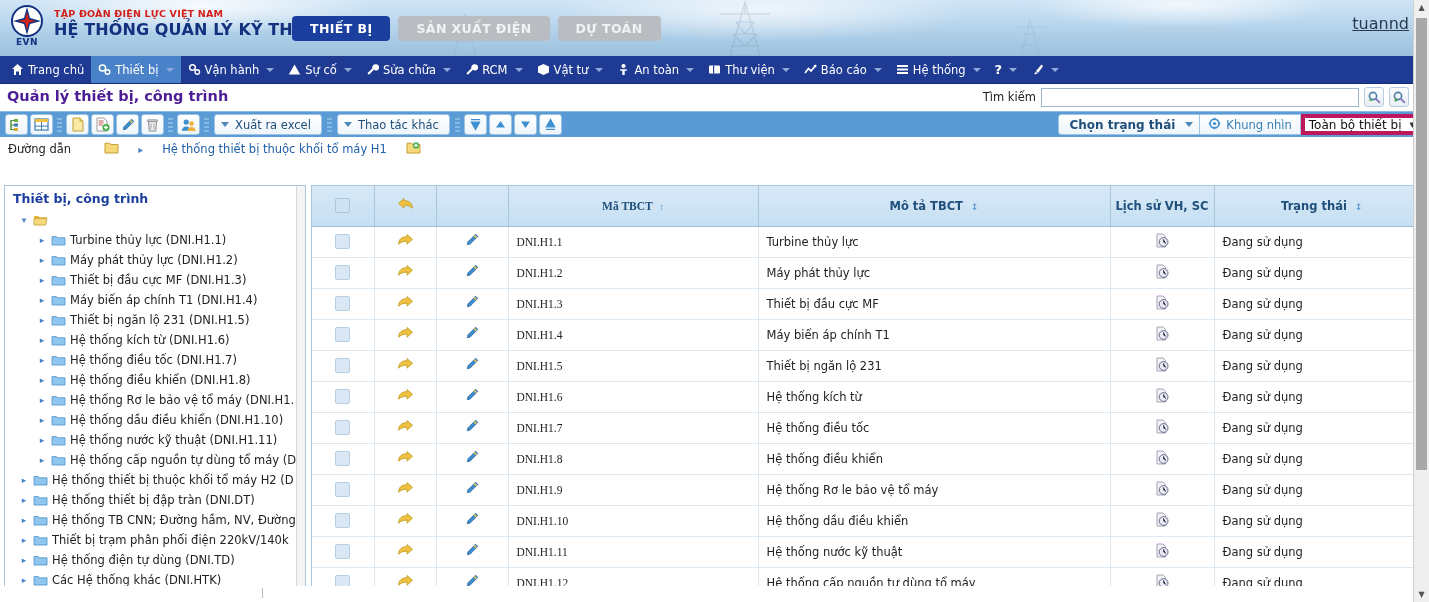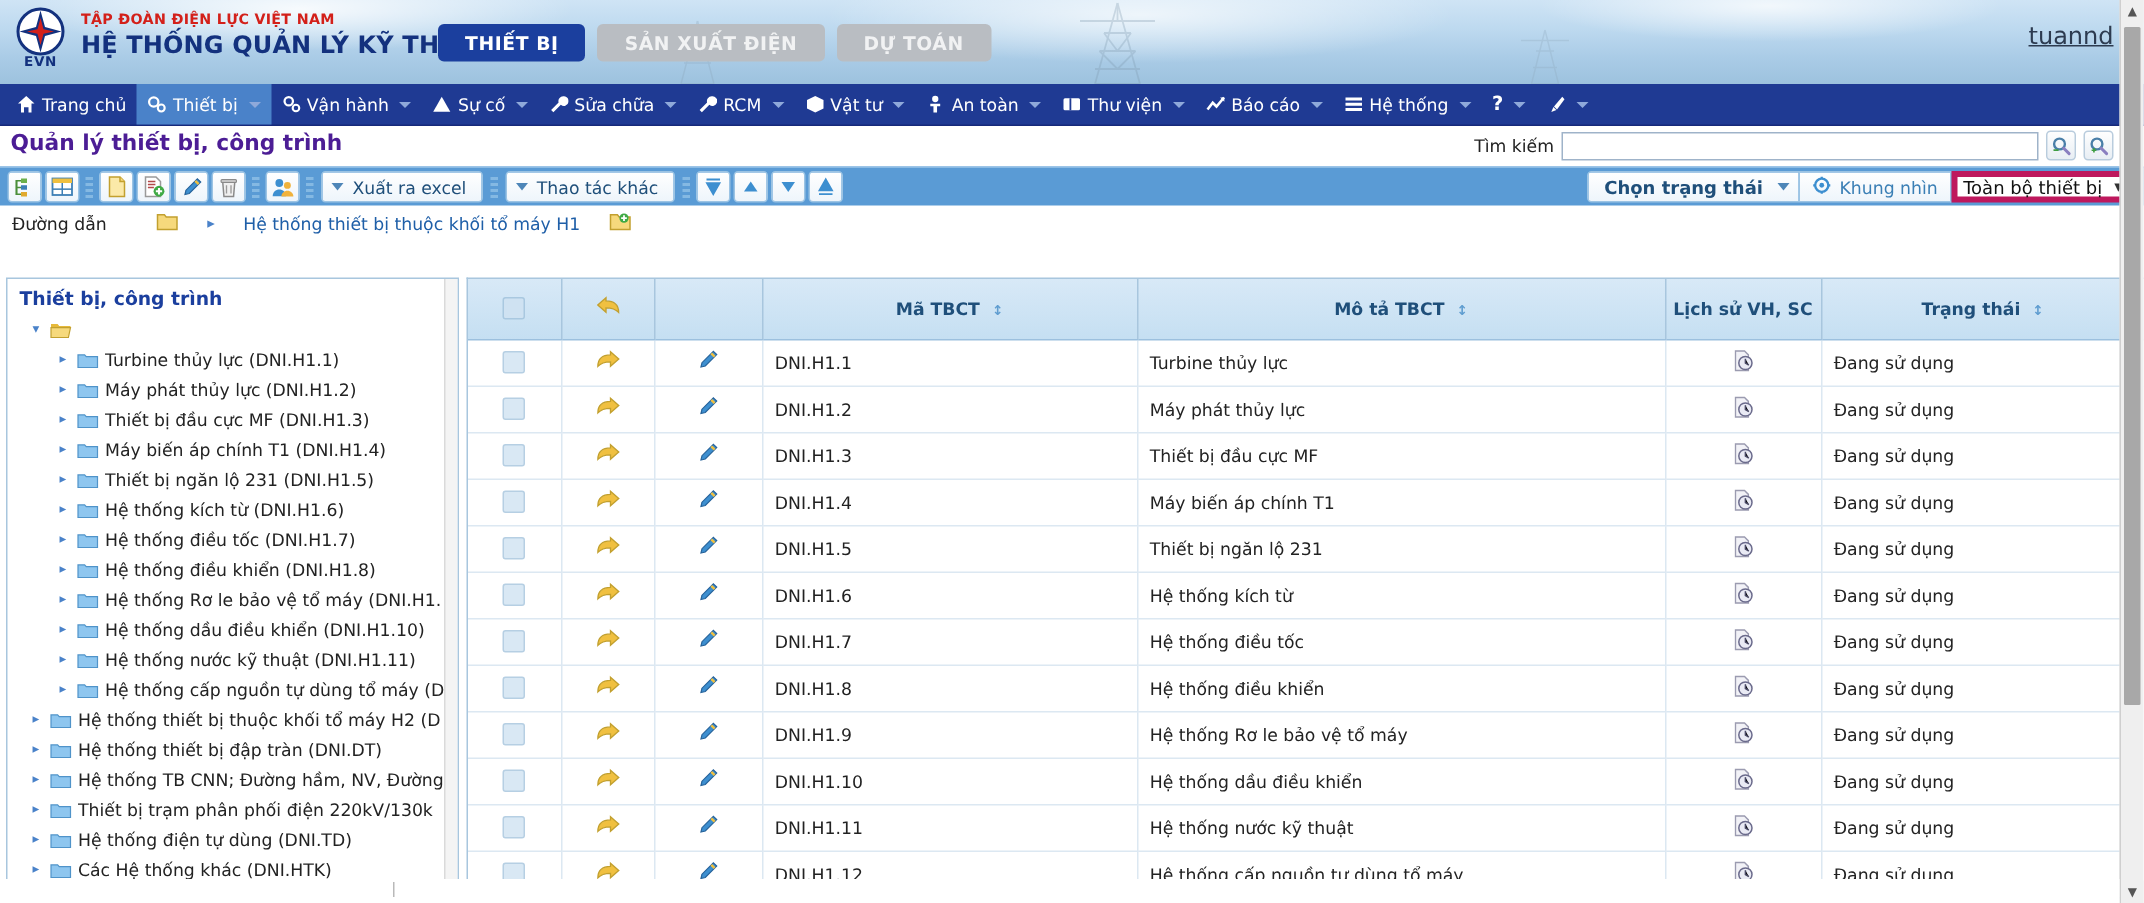--- a/index.html
+++ b/index.html
@@ -257,21 +257,21 @@
   table.grid th:last-child { border-right:none; }
   table.grid td {
     border-right:1px solid #dce8f2; border-bottom:1px solid #dce8f2;
     font-size:11.5px; color:#222; height:31px; padding:0 8px;
     background:#ffffff; overflow:hidden; white-space:nowrap;
   }
   table.grid td:last-child { border-right:none; }
   .c-check { width:62px; text-align:center !important; padding:0 !important; }
   .c-arrow { width:62px; text-align:center !important; padding:0 !important; }
   .c-edit  { width:72px; text-align:center !important; padding:0 !important; }
-  .c-code  { width:250px; }
+  .c-code  { width:250px;font-family:Liberation Serif, serif; }
   .c-desc  { width:352px; }
   .c-hist  { width:104px; text-align:center !important; padding:0 !important; }
   .c-state { width:auto; }
   .chk {
     display:inline-block; width:15px; height:15px;
     background:#d9e8f4; border:1px solid #b6cfe3; border-radius:2px;
     cursor:pointer; vertical-align:middle;
   }
   .chk.hdr { background:#cfe2f2; border-color:#a9c8e0; }
   .sortg { display:inline-block; margin-left:4px; color:#5f9dd0; font-size:9px; }
@@ -796,21 +796,21 @@
           </span>
         <span class="tlabel">Hệ thống TB CNN; Đường hầm, NV, Đường</span>
       </div>
       <div class="tnode" style="padding-left:10px">
         <span class="twist">▸</span>
         <span class="fico">
             <svg width="15" height="13" viewBox="0 0 15 13">
               <path d="M1 2.6h4.4l1.1 1.2H14V11H1z" fill="#8ec6ef" stroke="#4f93c9" stroke-width=".8"></path>
             </svg>
           </span>
-        <span class="tlabel">Thiết bị trạm phân phối điện 220kV/130k</span>
+        <span class="tlabel">Thiết bị trạm phân phối điện 220kV/140k</span>
       </div>
       <div class="tnode" style="padding-left:10px">
         <span class="twist">▸</span>
         <span class="fico">
             <svg width="15" height="13" viewBox="0 0 15 13">
               <path d="M1 2.6h4.4l1.1 1.2H14V11H1z" fill="#8ec6ef" stroke="#4f93c9" stroke-width=".8"></path>
             </svg>
           </span>
         <span class="tlabel">Hệ thống điện tự dùng (DNI.TD)</span>
       </div>

